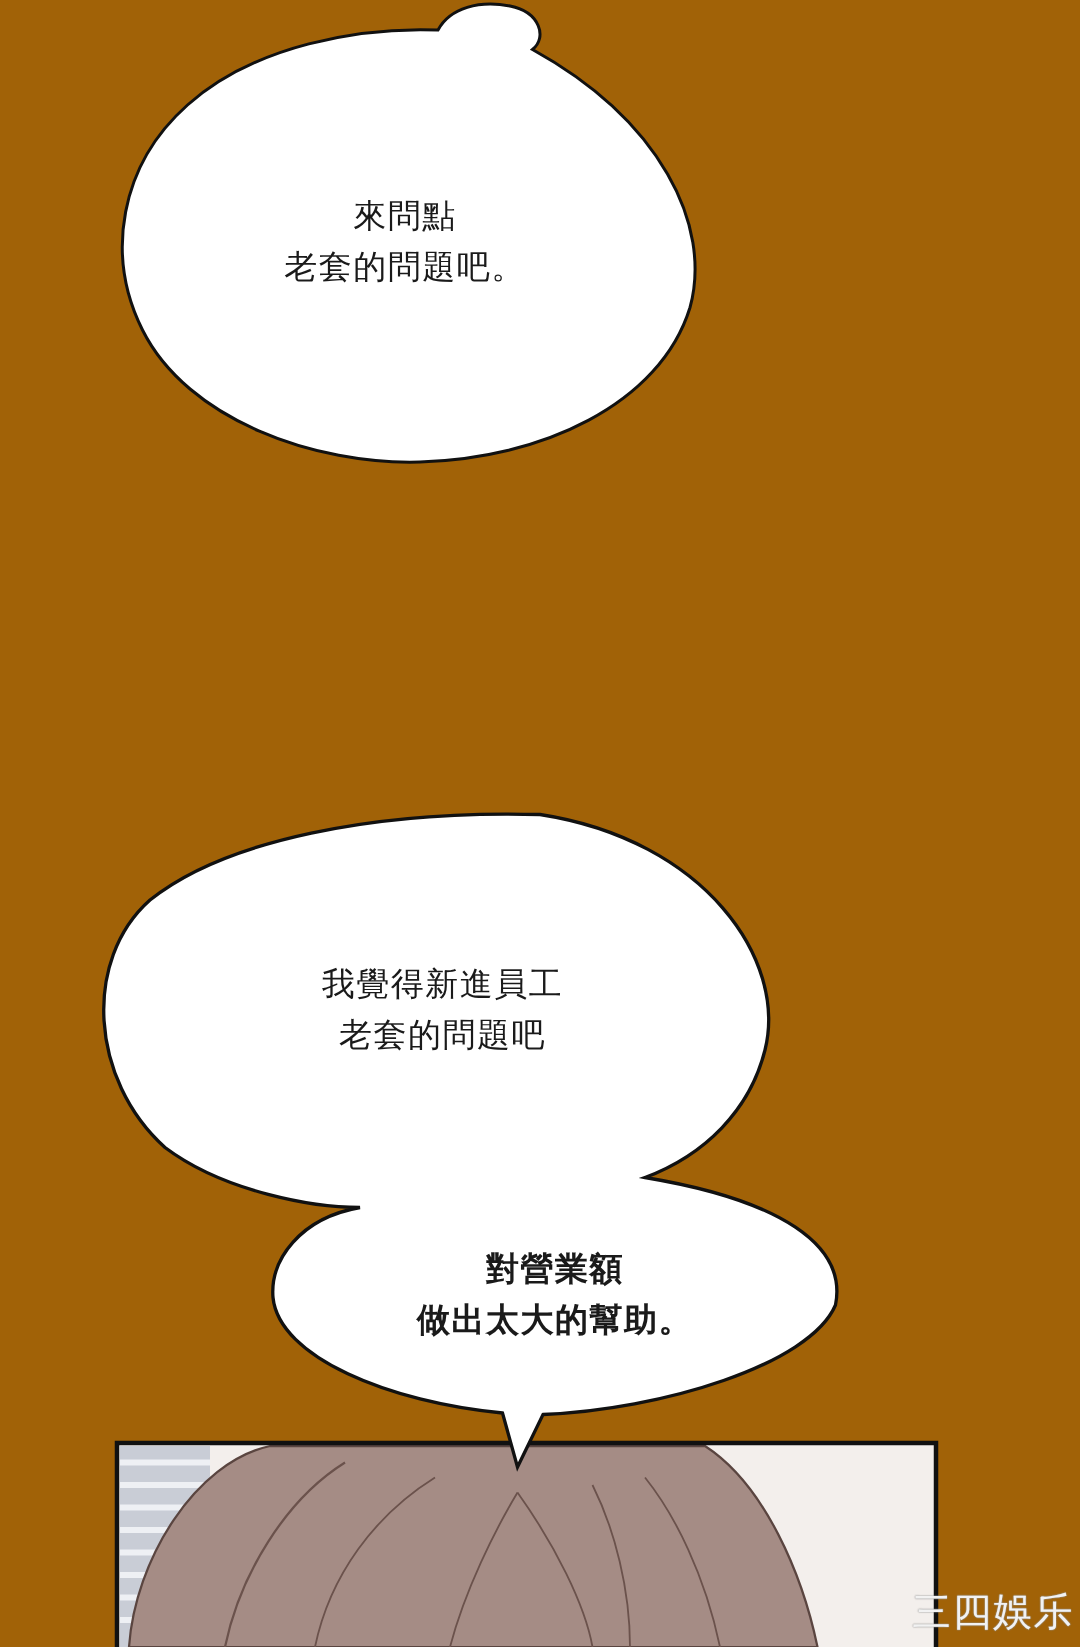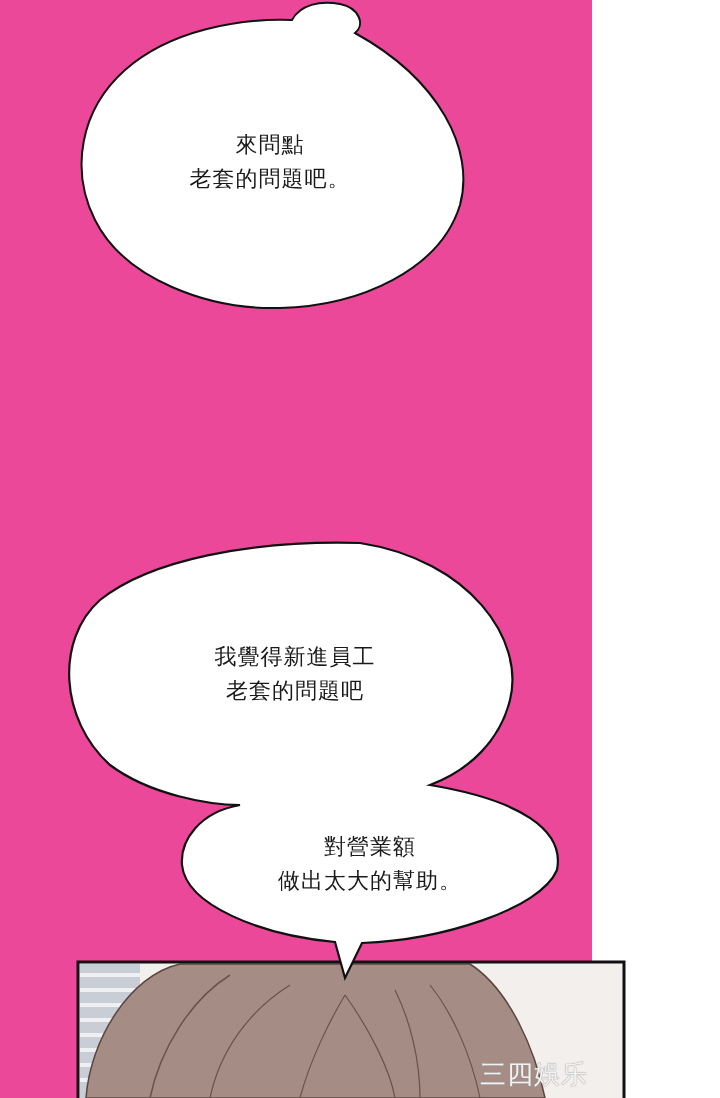--- a/index.html
+++ b/index.html
@@ -1,18 +1,18 @@
 <!DOCTYPE html>
 <html><head>
   <meta charset="utf-8">
   <style>
     html, body { margin: 0; padding: 0; background: #ffffff; }
     body { width: 720px; height: 1098px; position: relative; overflow: hidden;
            font-family: "DejaVu Sans", "Liberation Sans", sans-serif; }
-    .page { position: absolute; left: 0; top: 0; width: 592px; height: 1098px; background: #ec4899; }
+    .page { position: absolute; left: 0; top: 0; width: 720px; height: 1098px; background: #a16207; }
     .art { position: absolute; left: 0; top: 0; }
     .bubble-text {
       position: absolute; text-align: center; color: #1a1a1a;
       font-size: 22px; line-height: 34px; letter-spacing: 1px;
       white-space: pre-line;
     }
     .watermark {
       position: absolute; right: 4px; bottom: 6px; color: #f2f2f2;
       font-size: 26px; letter-spacing: 1px;
       text-shadow: 0 0 1px #999, 0 0 1px #999;
@@ -77,17 +77,17 @@
                C 525 640, 470 560, 360 543 Z" fill="#ffffff" stroke="#111" stroke-width="2.2"></path>
     </g>
   </svg>
 
   <div class="bubble-text" style="left:150px; top:128px; width:240px;">來問點
 老套的問題吧。</div>
 
   <div class="bubble-text" style="left:160px; top:640px; width:270px;">我覺得新進員工
 老套的問題吧</div>
 
-  <div class="bubble-text" style="left:250px; top:830px; width:240px;">對營業額
+  <div class="bubble-text" style="left:250px; top:830px; width:240px;font-weight:bold;">對營業額
 做出太大的幫助。</div>
 
   <div class="watermark">三四娛乐</div>
 </div>
 
 </body></html>

